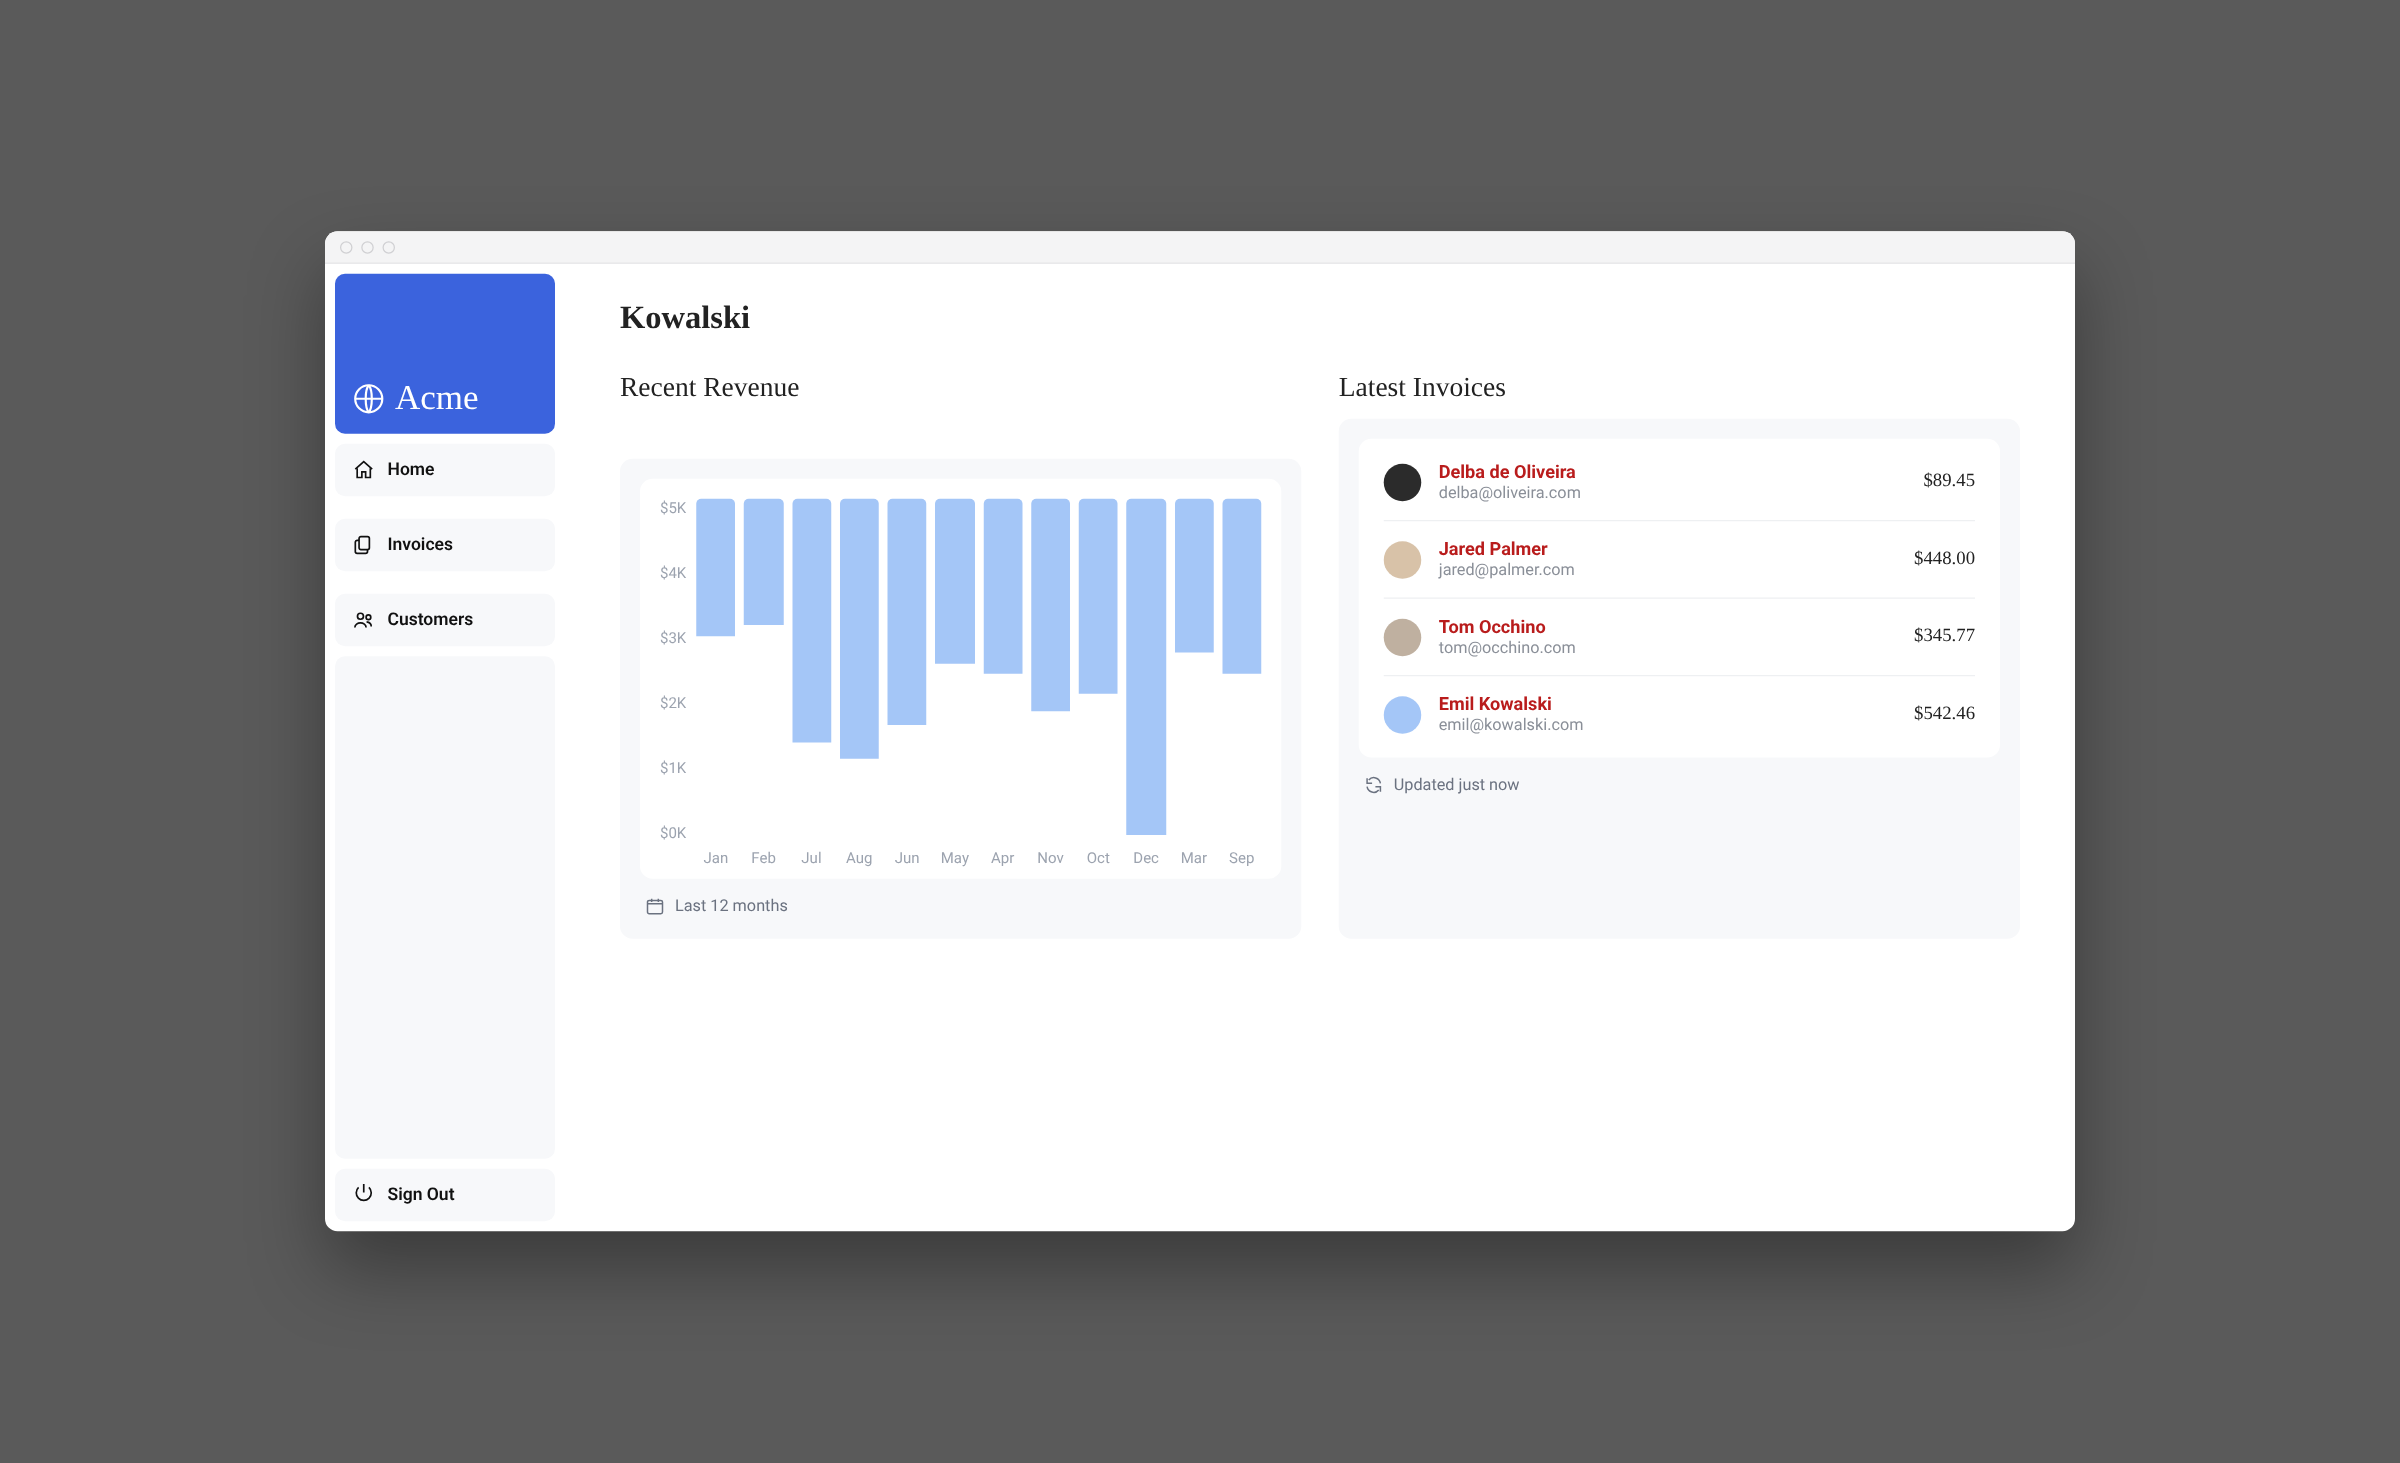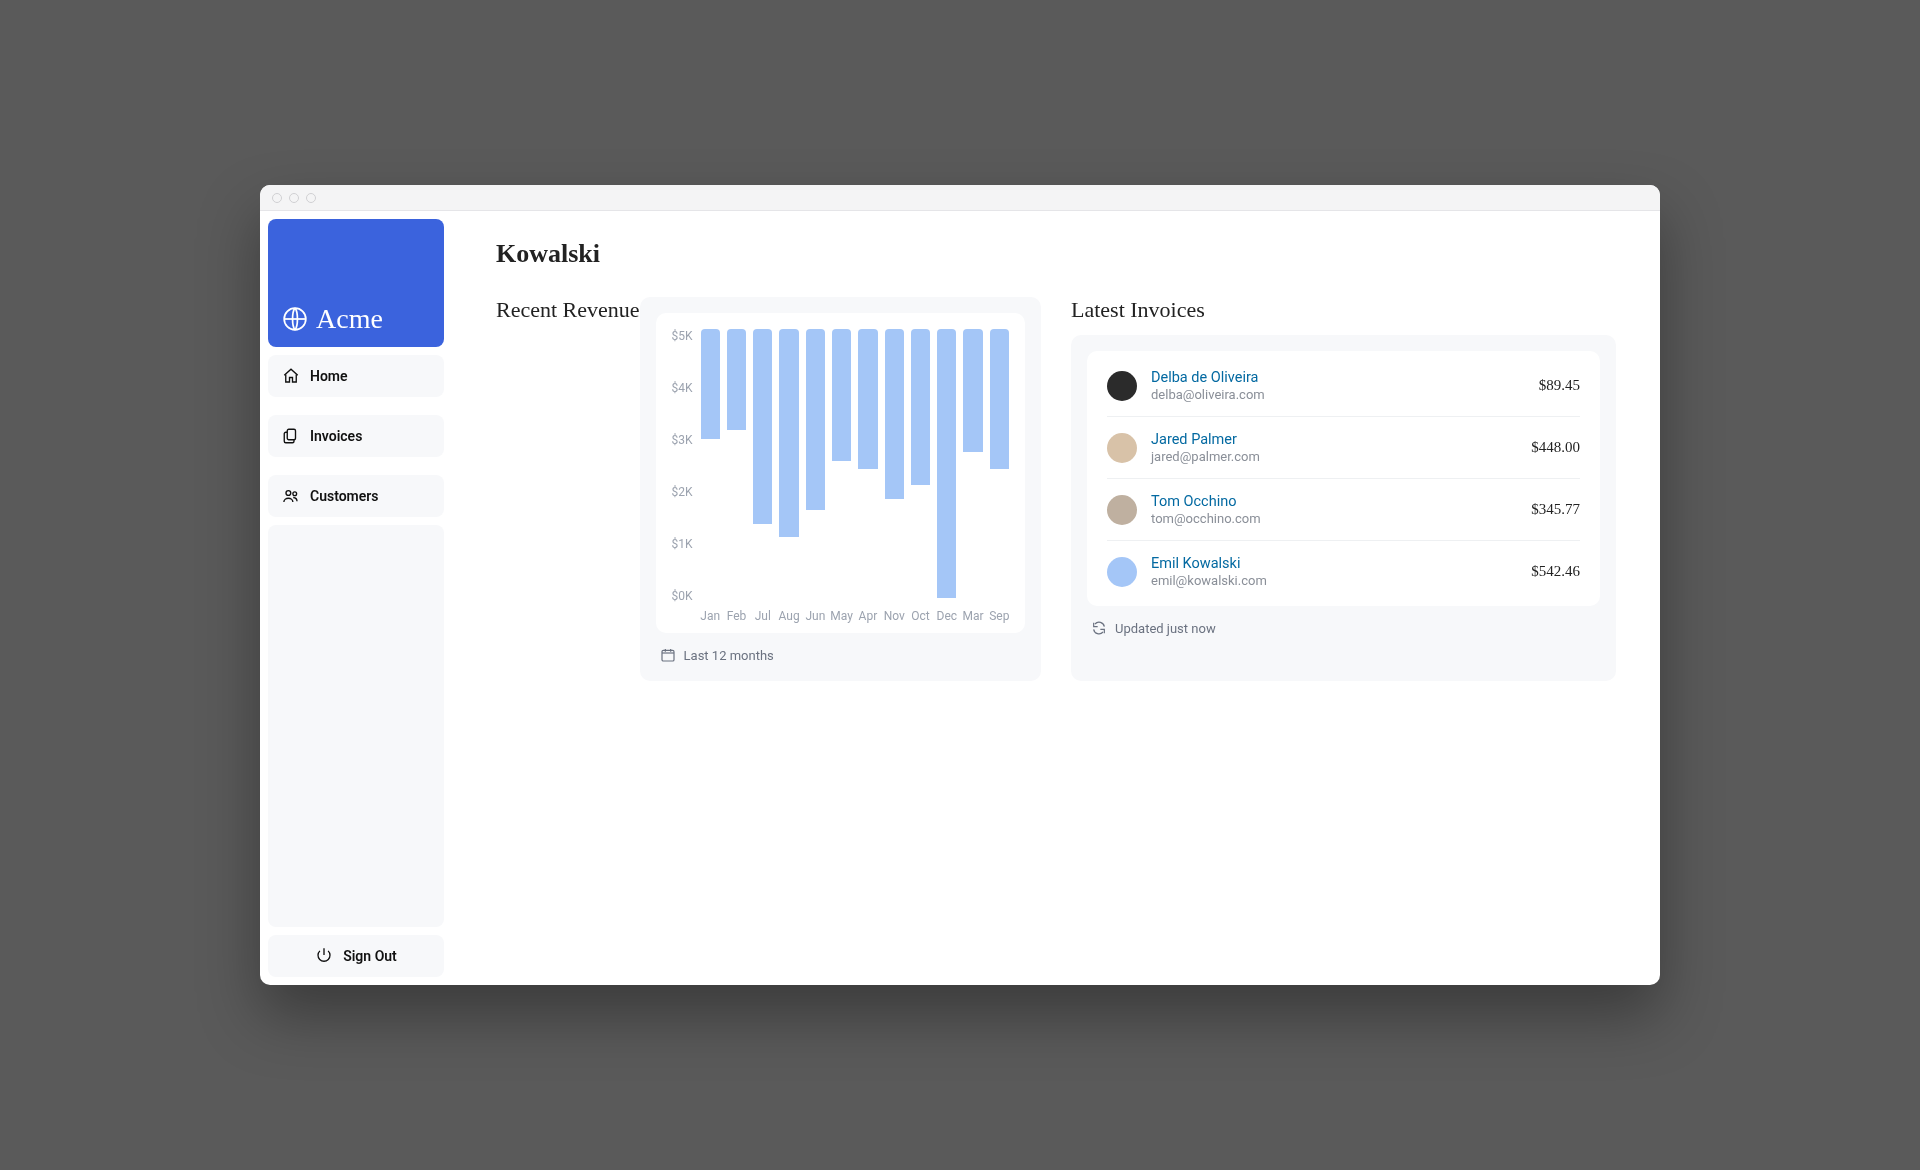--- a/index.html
+++ b/index.html
@@ -94,21 +94,20 @@
     background: #f7f8fa;
     border-radius: 8px;
     display: flex;
     align-items: center;
     gap: 10px;
     padding: 0 14px;
     font-size: 14px;
     font-weight: 600;
     color: #111;
     cursor: pointer;
-    justify-content: center;
   }
   .main {
     flex: 1;
     padding: 28px 44px;
     overflow: auto;
   }
   .page-title {
     font-family: Georgia, "Times New Roman", serif;
     font-size: 26px;
     color: #222;
@@ -208,21 +207,21 @@
     gap: 14px;
     padding: 14px 0;
     border-bottom: 1px solid #eef0f2;
   }
   .inv-row:last-child { border-bottom: none; }
   .avatar {
     width: 30px; height: 30px; border-radius: 50%;
     display: inline-block;
   }
   .inv-mid { flex: 1; display: flex; flex-direction: column; }
-  .inv-name { font-size: 14.5px; font-weight: 400; color: #0369a1; }
+  .inv-name { font-size: 14.5px; font-weight: 700; color: #b91c1c; }
   .inv-email { font-size: 13px; color: #8a8f98; margin-top: 1px; }
   .inv-amt {
     font-family: Georgia, "Times New Roman", serif;
     font-size: 15px;
     color: #222;
   }
   svg { stroke: currentColor; }
 </style>
 </head>
 <body>
@@ -292,21 +291,21 @@
         </span>
         <span>Sign Out</span>
       </div>
     </aside>
 
     <main class="main">
       <h1 class="page-title">Kowalski</h1>
 
       <div class="cards">
 
-        <div style="flex:1; display:flex; flex-direction:row;">
+        <div style="flex:1; display:flex; flex-direction:column;gap:32px;">
           <div class="section-title">Recent Revenue</div>
           <div class="card revenue">
             <div class="chart-box">
               <div class="chart-area">
                 <div class="y-axis" id="y-axis">
                     <div>$5K</div>
                     <div>$4K</div>
                     <div>$3K</div>
                     <div>$2K</div>
                     <div>$1K</div>

